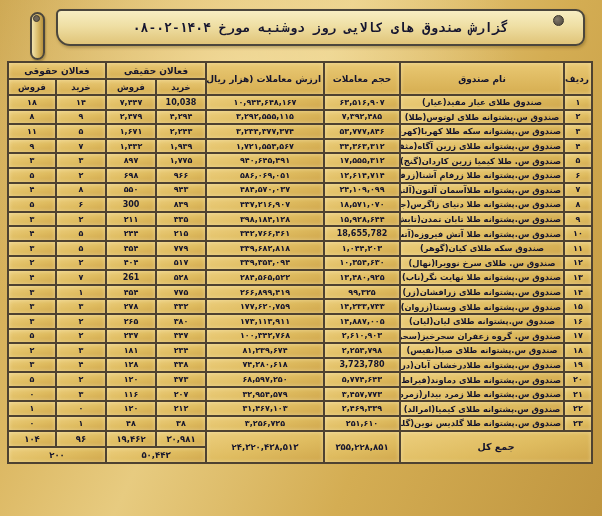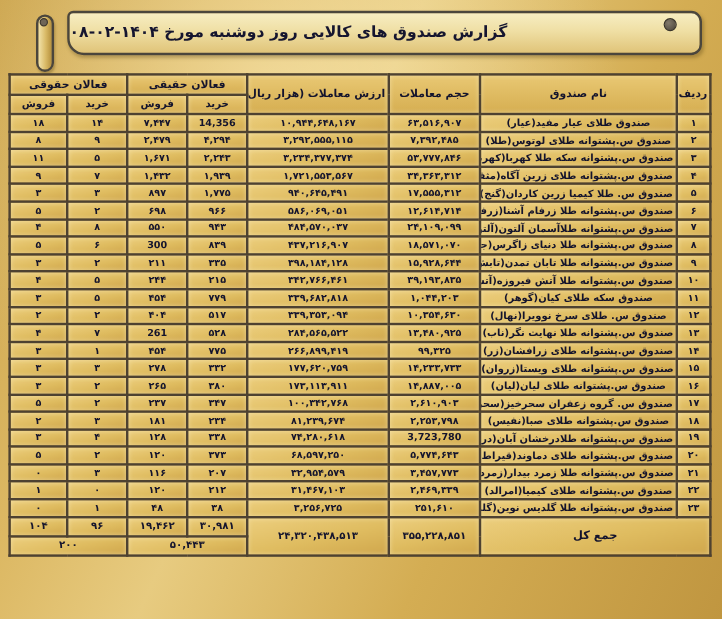--- a/index.html
+++ b/index.html
@@ -10,21 +10,21 @@
     background:
       radial-gradient(ellipse at 38% 18%, rgba(255,240,190,.55) 0%, rgba(255,240,190,0) 55%),
       linear-gradient(115deg,#caa24a 0%,#dcb863 25%,#e7cb80 42%,#d4ad53 68%,#c09640 100%);
   }
   
   .banner{
     position:absolute;top:9px;left:56px;right:17px;height:33px;
     background:linear-gradient(180deg,#f7edc2 0%,#efdfa4 45%,#e0c479 100%);
     border:2px solid #4b463c;border-radius:5px 9px 9px 14px;
     box-shadow:1px 2px 3px rgba(90,70,20,.35);
-    display:flex;align-items:center;justify-content:flex-end;
+    display:flex;align-items:center;justify-content:center;font-family:Liberation Mono, monospace;
   }
   .scroll-roll{
     position:absolute;top:12px;left:30px;width:11px;height:44px;
     background:linear-gradient(90deg,#f2e3ab 0%,#d9ba67 55%,#b6913e 100%);
     border:2px solid #4b463c;border-radius:8px;
     box-shadow:1px 2px 2px rgba(90,70,20,.35);
   }
   .scroll-roll::before{
     content:"";position:absolute;top:1px;left:1px;width:7px;height:7px;
     border-radius:50%;background:#6e6557;border:1px solid #3e382f;box-sizing:border-box;
@@ -97,21 +97,21 @@
       <th>خرید</th>
       <th>فروش</th>
     </tr>
   </thead>
   <tbody>
   <tr>
     <td>۱</td>
     <td class="fund-name">صندوق طلای عیار مفید(عیار)</td>
     <td>۶۳,۵۱۶,۹۰۷</td>
     <td>۱۰,۹۴۴,۶۴۸,۱۶۷</td>
-    <td>14,356</td>
+    <td>10,038</td>
     <td>۷,۴۴۷</td>
     <td>۱۴</td>
     <td>۱۸</td>
   </tr>
 
   <tr>
     <td>۲</td>
     <td class="fund-name">صندوق س.پشتوانه طلای لوتوس(طلا)</td>
     <td>۷,۳۹۲,۴۸۵</td>
     <td>۳,۲۹۲,۵۵۵,۱۱۵</td>
@@ -194,21 +194,21 @@
     <td>۳۹۸,۱۸۴,۱۲۸</td>
     <td>۳۳۵</td>
     <td>۲۱۱</td>
     <td>۲</td>
     <td>۳</td>
   </tr>
 
   <tr>
     <td>۱۰</td>
     <td class="fund-name">صندوق س.پشتوانه طلا آتش فیروزه(آتش)</td>
-    <td>۳۹,۱۹۳,۸۳۵</td>
+    <td>18,655,782</td>
     <td>۳۴۲,۷۶۶,۴۶۱</td>
     <td>۲۱۵</td>
     <td>۲۴۴</td>
     <td>۵</td>
     <td>۴</td>
   </tr>
 
   <tr>
     <td>۱۱</td>
     <td class="fund-name">صندوق سکه طلای کیان(گوهر)</td>

